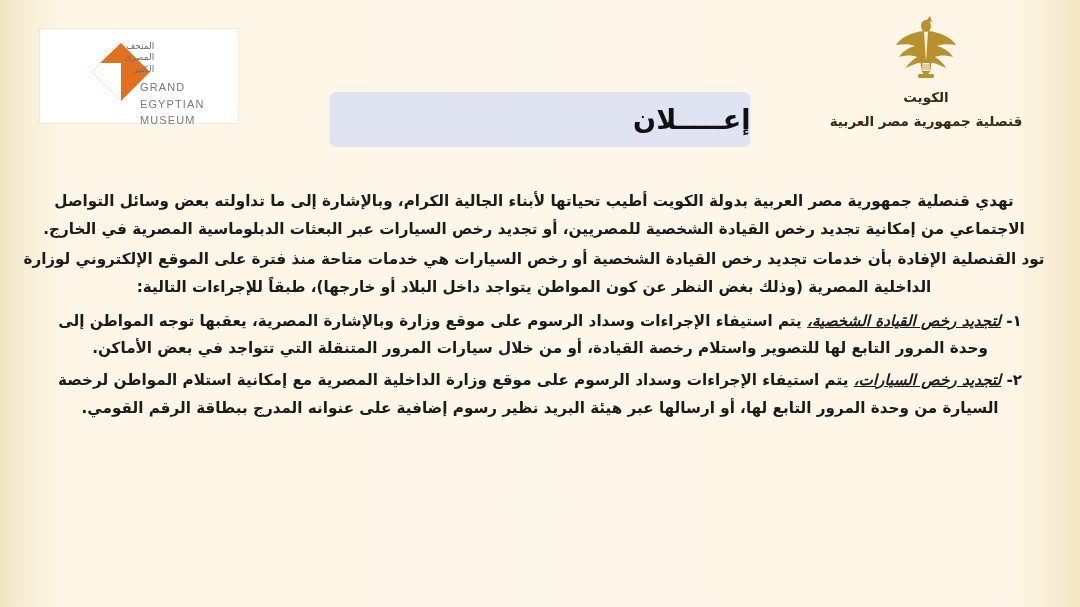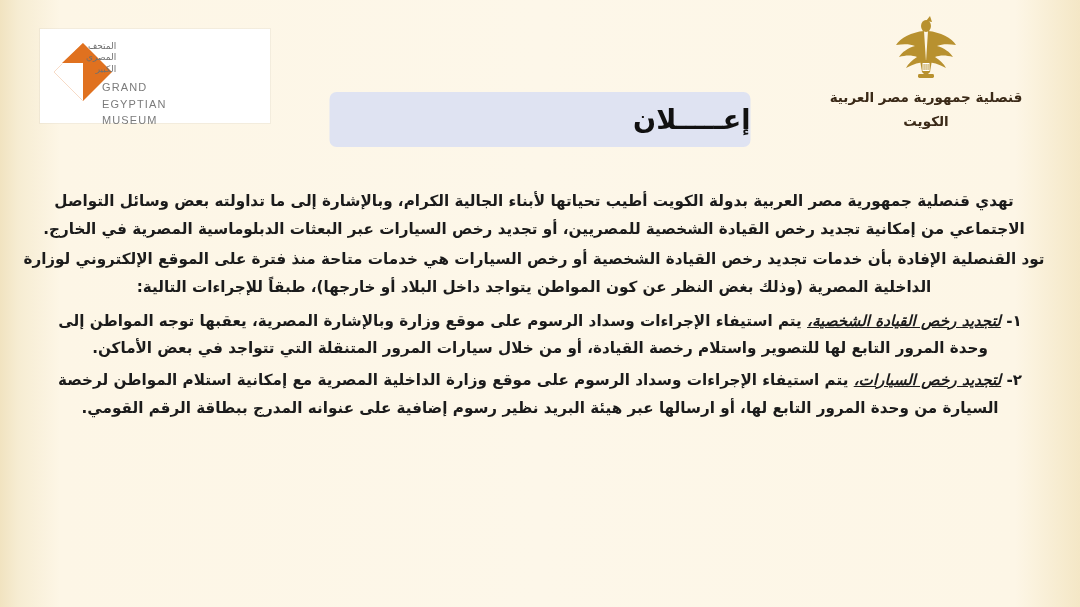--- a/index.html
+++ b/index.html
@@ -33,27 +33,27 @@
     position: absolute;
     top: 0; left: 0; right: 0;
     height: 170px;
   }
 
   
   .gem-logo {
     position: absolute;
     top: 29px;
     left: 40px;
-    width: 230px;
+    width: 198px;
     height: 94px;
     background: #ffffff;
     box-shadow: 0 0 0 1px rgba(0,0,0,0.04);
     display: flex;
     align-items: center;
-    justify-content: flex-end;
+    justify-content: flex-start;
   }
   .gem-inner {
     position: relative;
     width: 160px;
     height: 74px;
   }
   .gem-mark {
     position: absolute;
     left: 14px;
     top: 4px;
@@ -209,22 +209,22 @@
         </g>
         <g fill="#ffffff">
           <rect x="28.5" y="49" width="7" height="8"></rect>
         </g>
         <g fill="#b8912f">
           <rect x="29.6" y="50" width="0.9" height="6"></rect>
           <rect x="31.6" y="50" width="0.9" height="6"></rect>
           <rect x="33.6" y="50" width="0.9" height="6"></rect>
         </g>
       </svg>
+      <div class="consulate-line">الكويت</div>
       <div class="consulate-line">قنصلية جمهورية مصر العربية</div>
-      <div class="consulate-line">الكويت</div>
     </div>
 
     <div class="title-banner">
       <span>إعـــــلان</span>
     </div>
   </div>
 
   <div class="body-text">
     <p class="para">تهدي قنصلية جمهورية مصر العربية بدولة الكويت أطيب تحياتها لأبناء الجالية الكرام، وبالإشارة إلى ما تداولته بعض وسائل التواصل الاجتماعي من إمكانية تجديد رخص القيادة الشخصية للمصريين، أو تجديد رخص السيارات عبر البعثات الدبلوماسية المصرية في الخارج.</p>
     <p class="para tight">تود القنصلية الإفادة بأن خدمات تجديد رخص القيادة الشخصية أو رخص السيارات هي خدمات متاحة منذ فترة على الموقع الإلكتروني لوزارة الداخلية المصرية (وذلك بغض النظر عن كون المواطن يتواجد داخل البلاد أو خارجها)، طبقاً للإجراءات التالية:</p>

